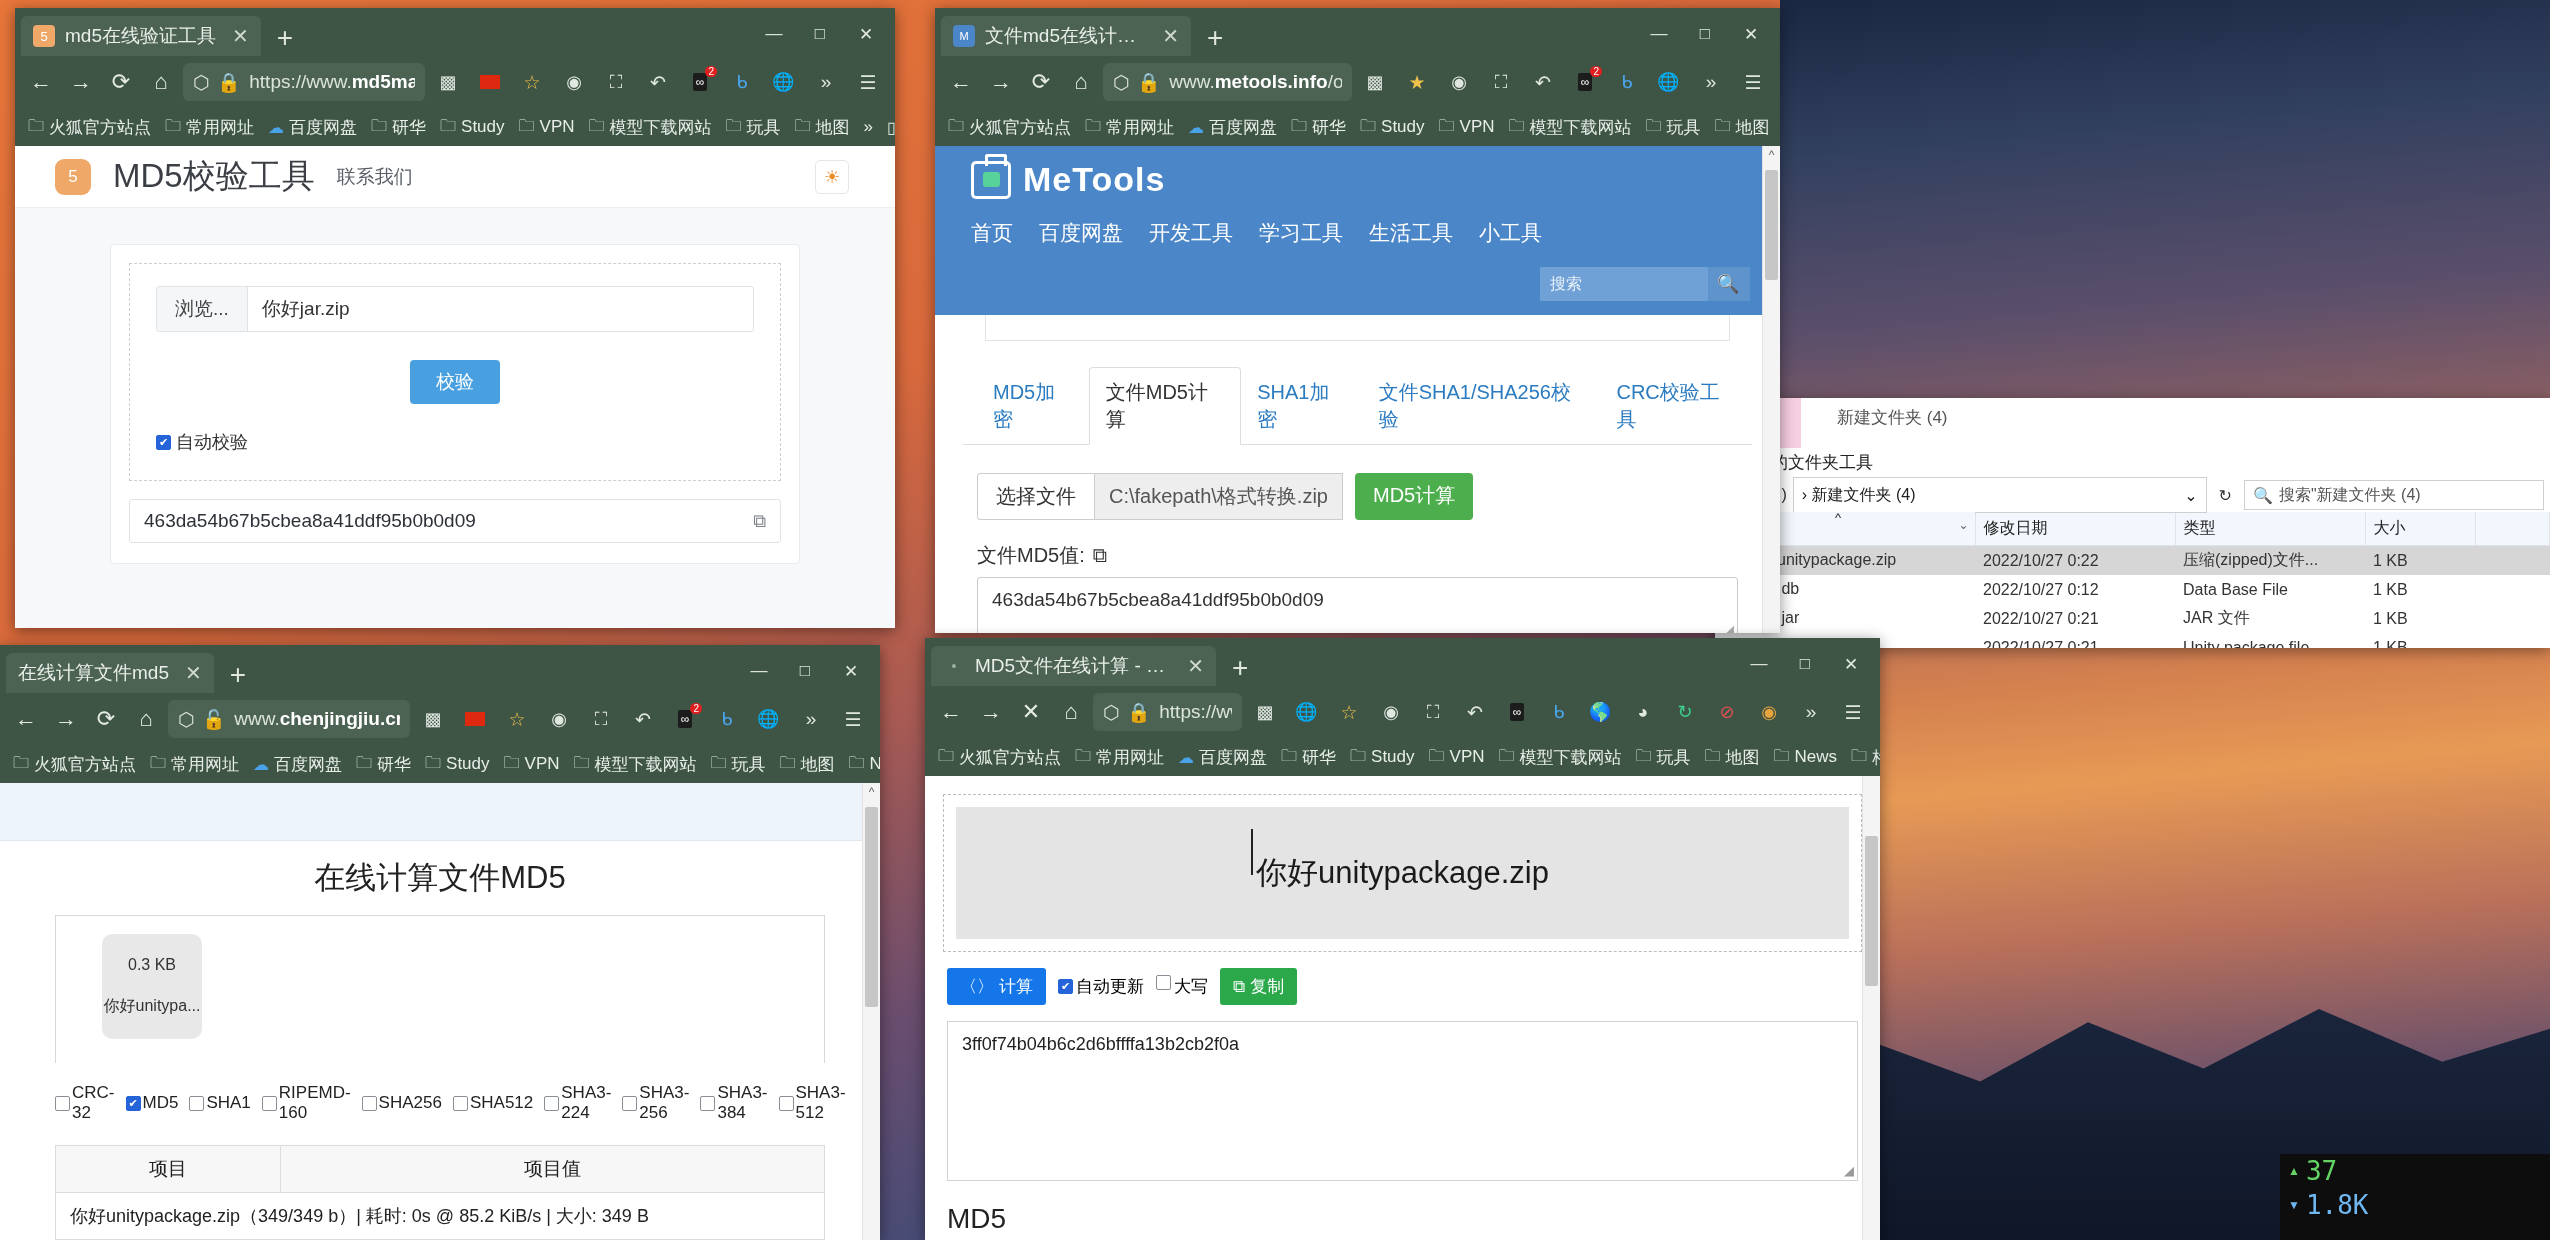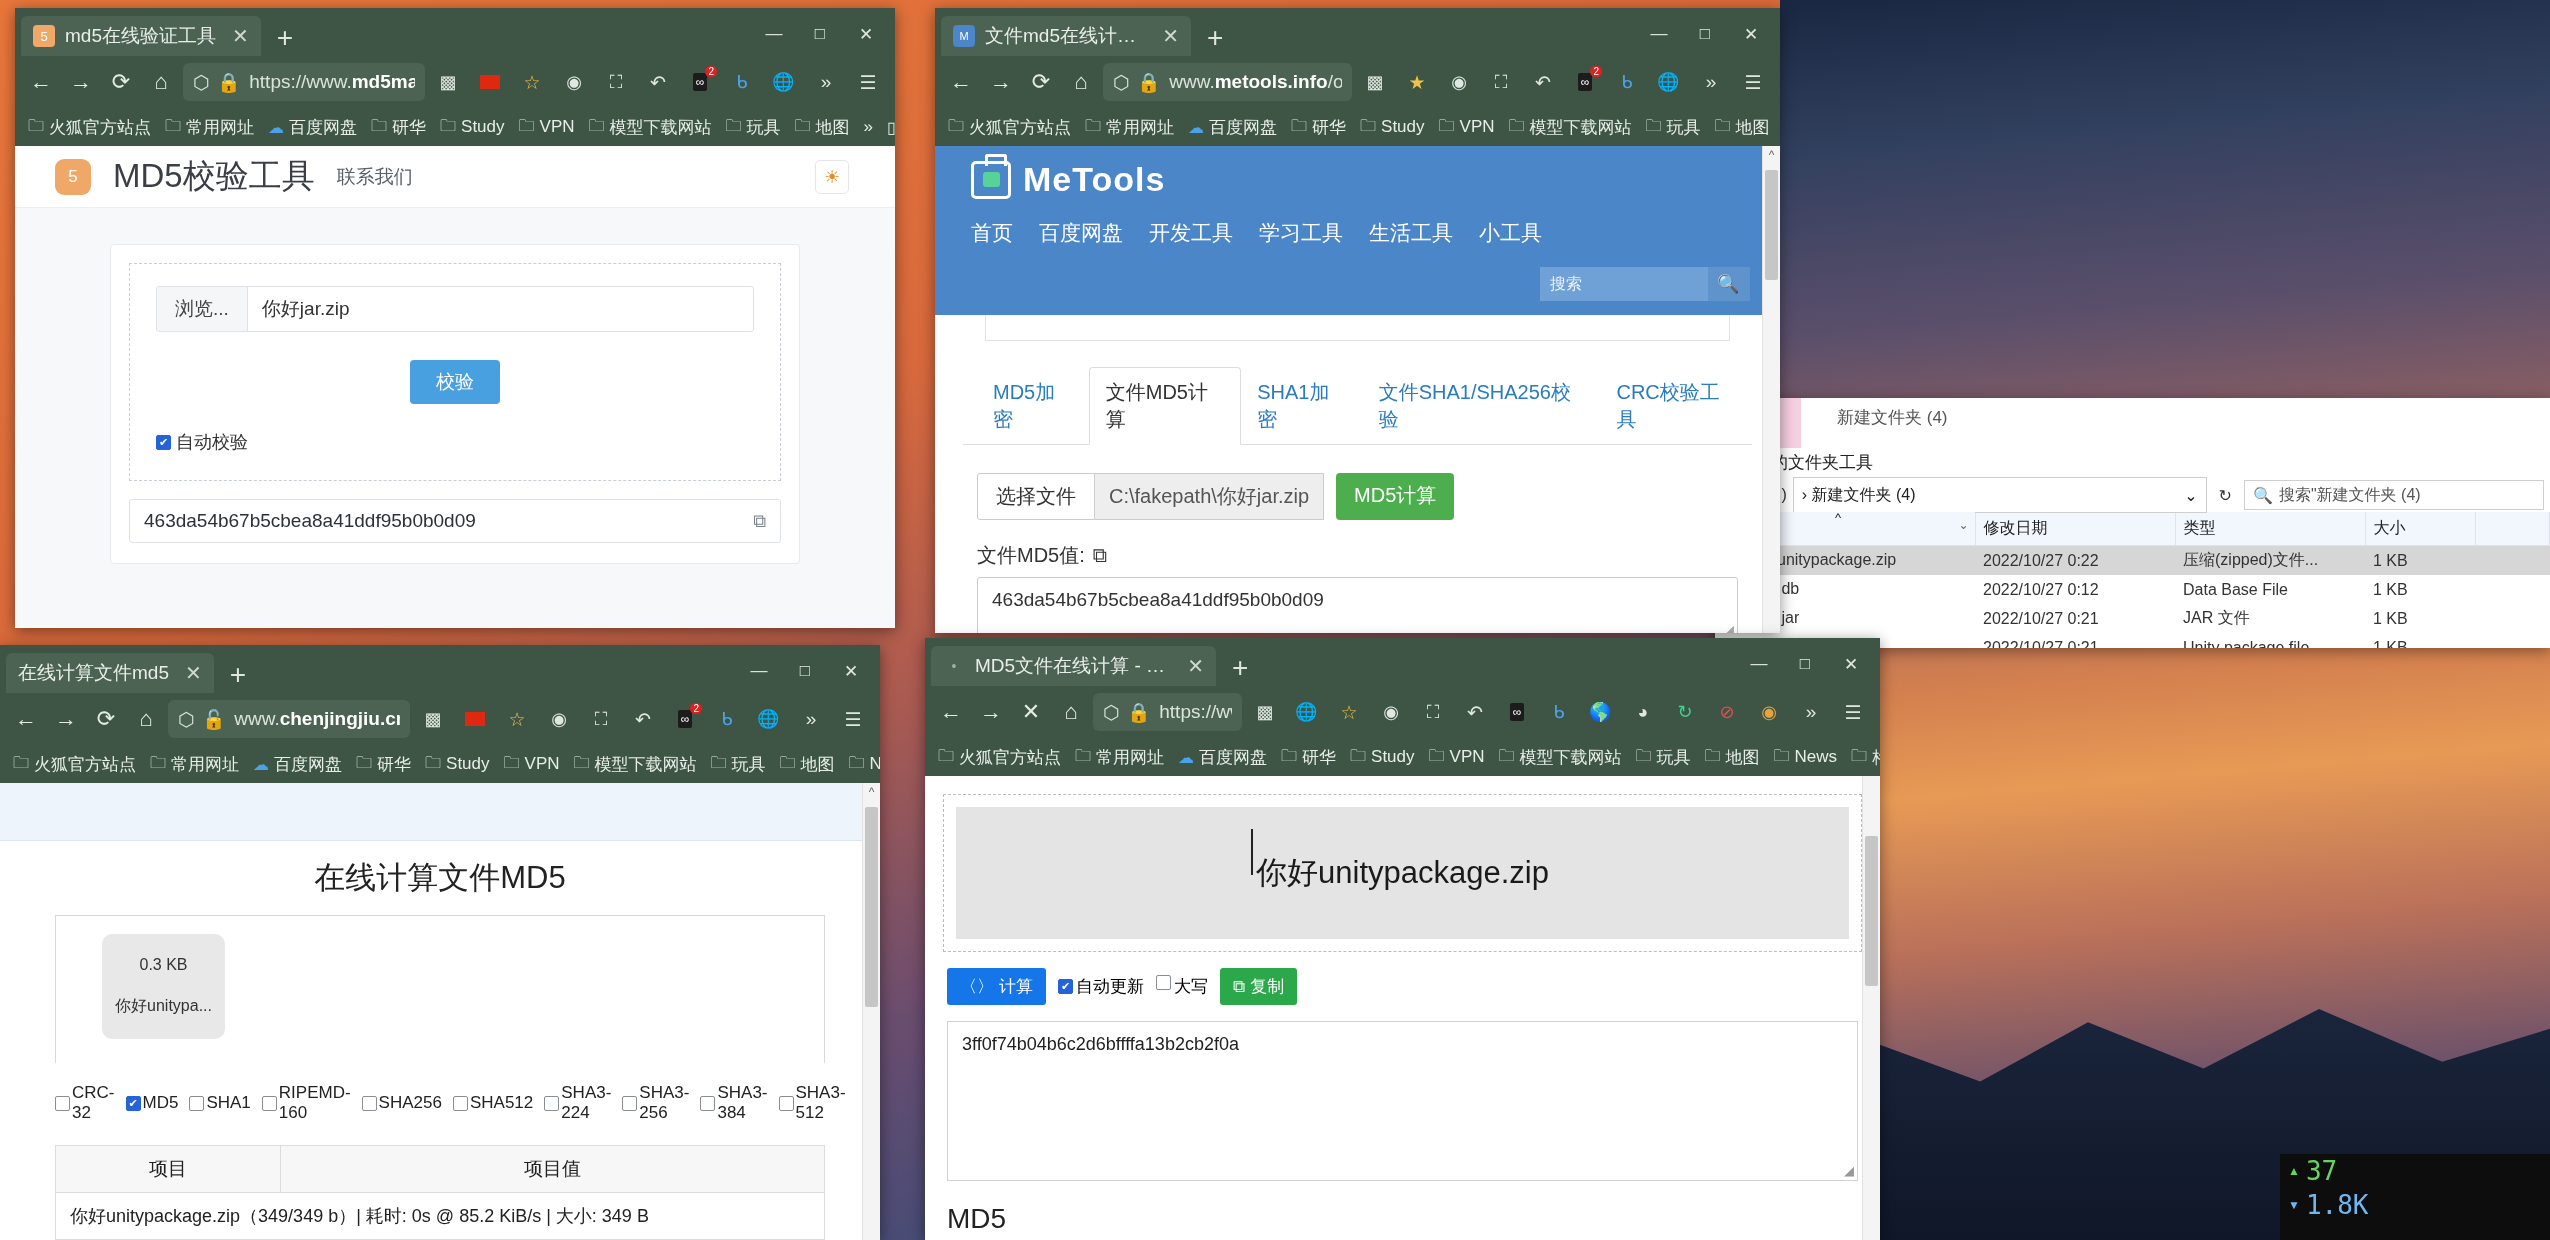--- a/index.html
+++ b/index.html
@@ -108,21 +108,21 @@
   .mt-ta { margin:0 14px; border:1px solid #ccc; border-radius:3px; padding:11px 14px; font-size:19px; color:#333;
            height:62px; position:relative; }
   .mt-ta .rsz { position:absolute; right:3px; bottom:1px; color:#aaa; font-size:13px; }
 
   
   #win3 { left:0px; top:645px; width:880px; height:595px; }
   #win3 .content { height:500px; background:#fff; }
   .w3topband { height:58px; background:#eef4fb; border-bottom:1px solid #dfe6ee;}
   .w3title { text-align:center; font-size:31px; color:#222; padding:16px 0 10px; }
   .w3panel { margin:6px 55px 0; border:1px solid #d8d8d8; border-bottom:0; padding:18px 22px 24px; }
-  .w3file { width:123px; height:105px; background:#e8e8e8; border-radius:10px;
+  .w3file { width:100px; height:105px; background:#e8e8e8; border-radius:10px;
             display:flex; flex-direction:column; align-items:center; justify-content:center; gap:22px;
             font-size:16px; color:#333; margin-left:24px; }
   .w3checks { margin:20px 55px 0; display:flex; align-items:center; gap:3px; flex-wrap:nowrap; font-size:17px; color:#222; }
   .w3checks .ck { display:flex; align-items:center; gap:2px; margin-right:8px; }
   .w3table { margin:22px 55px 0; border:1px solid #dcdcdc; border-collapse:collapse; width:calc(100% - 110px); }
   .w3table th { background:#f7f7f7; border:1px solid #dcdcdc; font-size:19px; color:#222; padding:10px; font-weight:400; }
   .w3table td { border:1px solid #dcdcdc; font-size:18px; color:#222; padding:11px 14px; }
   .w3red { color:#d32020; }
 
   
@@ -478,21 +478,21 @@
       <div class="mt-topbox"></div>
       <div class="mt-tabs">
         <div class="mt-tab">MD5加密</div>
         <div class="mt-tab active">文件MD5计算</div>
         <div class="mt-tab">SHA1加密</div>
         <div class="mt-tab">文件SHA1/SHA256校验</div>
         <div class="mt-tab">CRC校验工具</div>
       </div>
       <div class="mt-ctrls">
         <div class="mt-file-btn">选择文件</div>
-        <div class="mt-file-path">C:\fakepath\你好jar.zip</div>
+        <div class="mt-file-path">C:\fakepath\格式转换.zip</div>
         <div class="mt-calc-btn">MD5计算</div>
       </div>
       <div class="mt-label">
         <span>文件MD5值:</span>
         <span>⧉</span>
       </div>
       <div class="mt-ta">
         <span>463da54b67b5cbea8a41ddf95b0b0d09</span>
         <span class="rsz">◢</span>
       </div>

